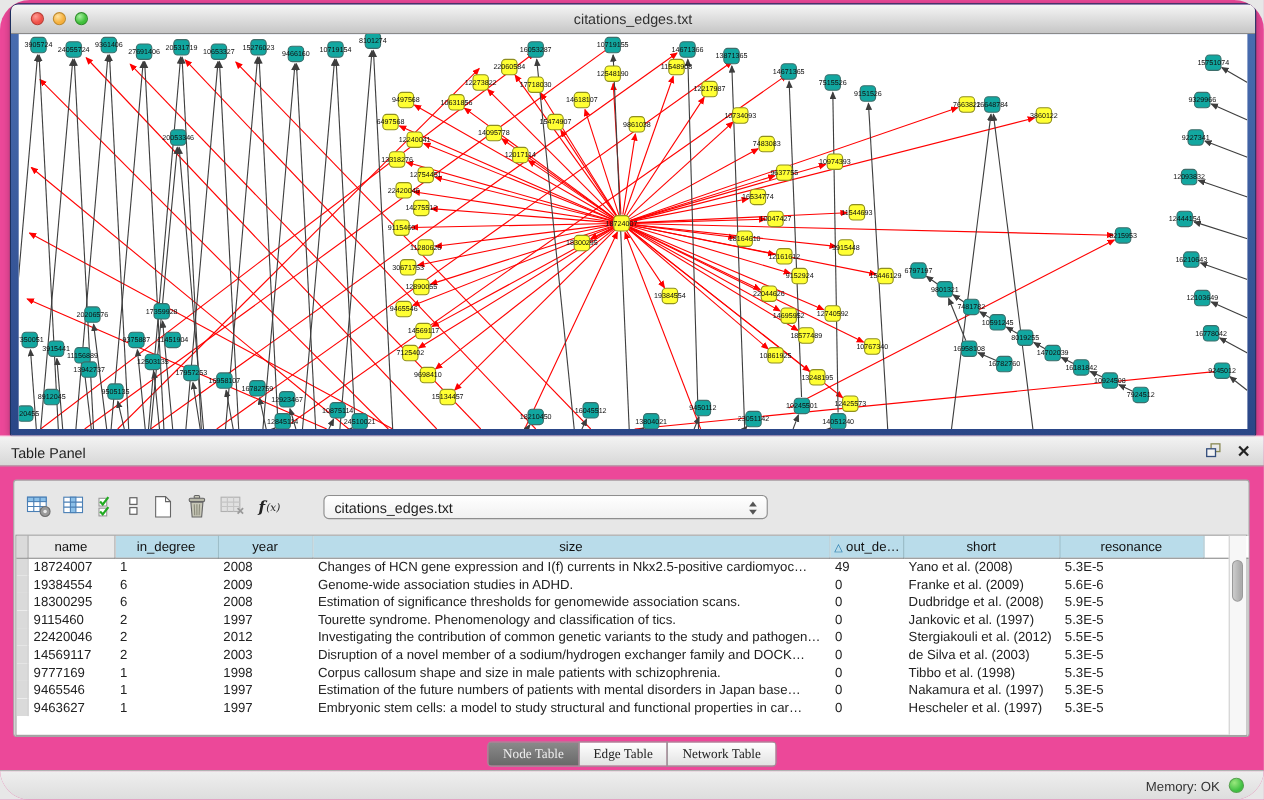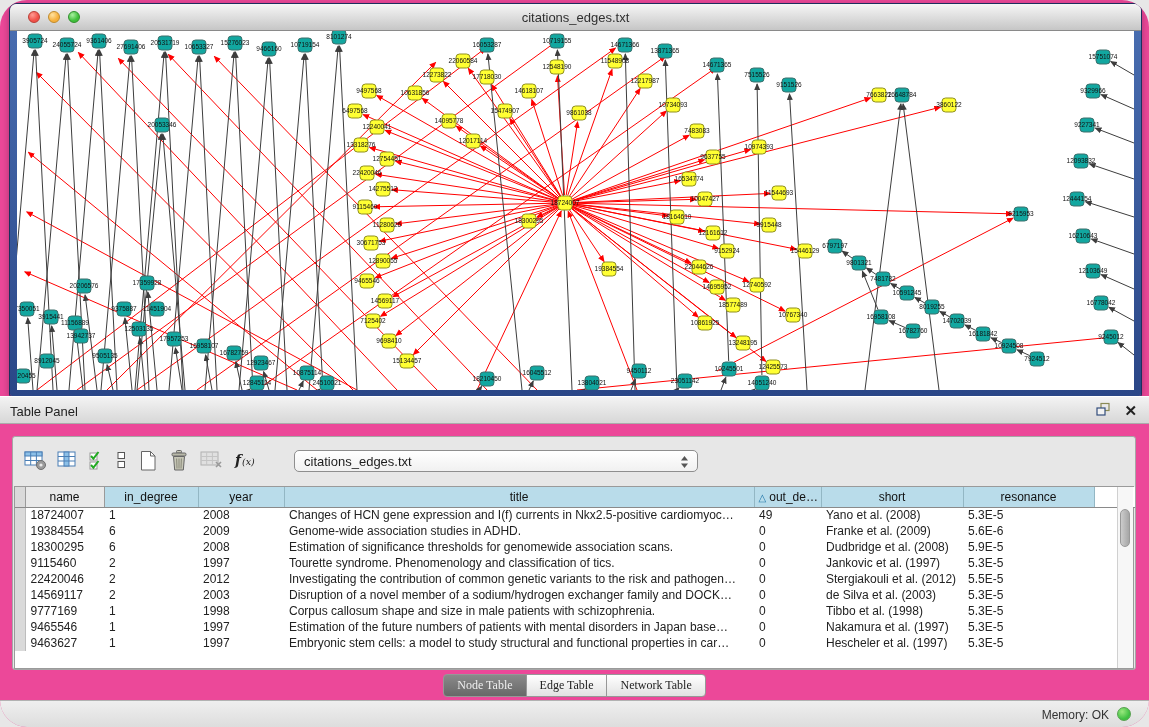--- a/index.html
+++ b/index.html
@@ -815,21 +815,21 @@
             <col style="width: 142px;">
             <col style="width: 131px;">
             <col style="width: 41px;">
           </colgroup>
         <thead>
             <tr id="thead-row">
               <th class="hdr-strip"></th>
               <th class="hdr-gray">name</th>
               <th class="">in_degree</th>
               <th class="">year</th>
-              <th class="">title</th>
+              <th class="">size</th>
               <th class="" style="text-align: left; padding-left: 4px;"><span class="sort-tri">△</span>out_de…</th>
               <th class="">short</th>
               <th class="">resonance</th>
               <th style="background: rgb(255, 255, 255); border-right: none; border-bottom: 1px solid rgb(138, 138, 138);"></th>
             </tr>
           </thead>
         <tbody id="tbody">
             <tr>
               <td class="strip"></td>
               <td>18724007</td>
@@ -872,21 +872,21 @@
               <td>0</td>
               <td>Jankovic et al. (1997)</td>
               <td>5.3E-5</td>
               <td></td>
             </tr>
             <tr>
               <td class="strip"></td>
               <td>22420046</td>
               <td>2</td>
               <td>2012</td>
-              <td>Investigating the contribution of common genetic variants to the risk and pathogen…</td>
+              <td>Investigating the contribution of common genetic variants to the study and pathogen…</td>
               <td>0</td>
               <td>Stergiakouli et al. (2012)</td>
               <td>5.5E-5</td>
               <td></td>
             </tr>
             <tr>
               <td class="strip"></td>
               <td>14569117</td>
               <td>2</td>
               <td>2003</td>

